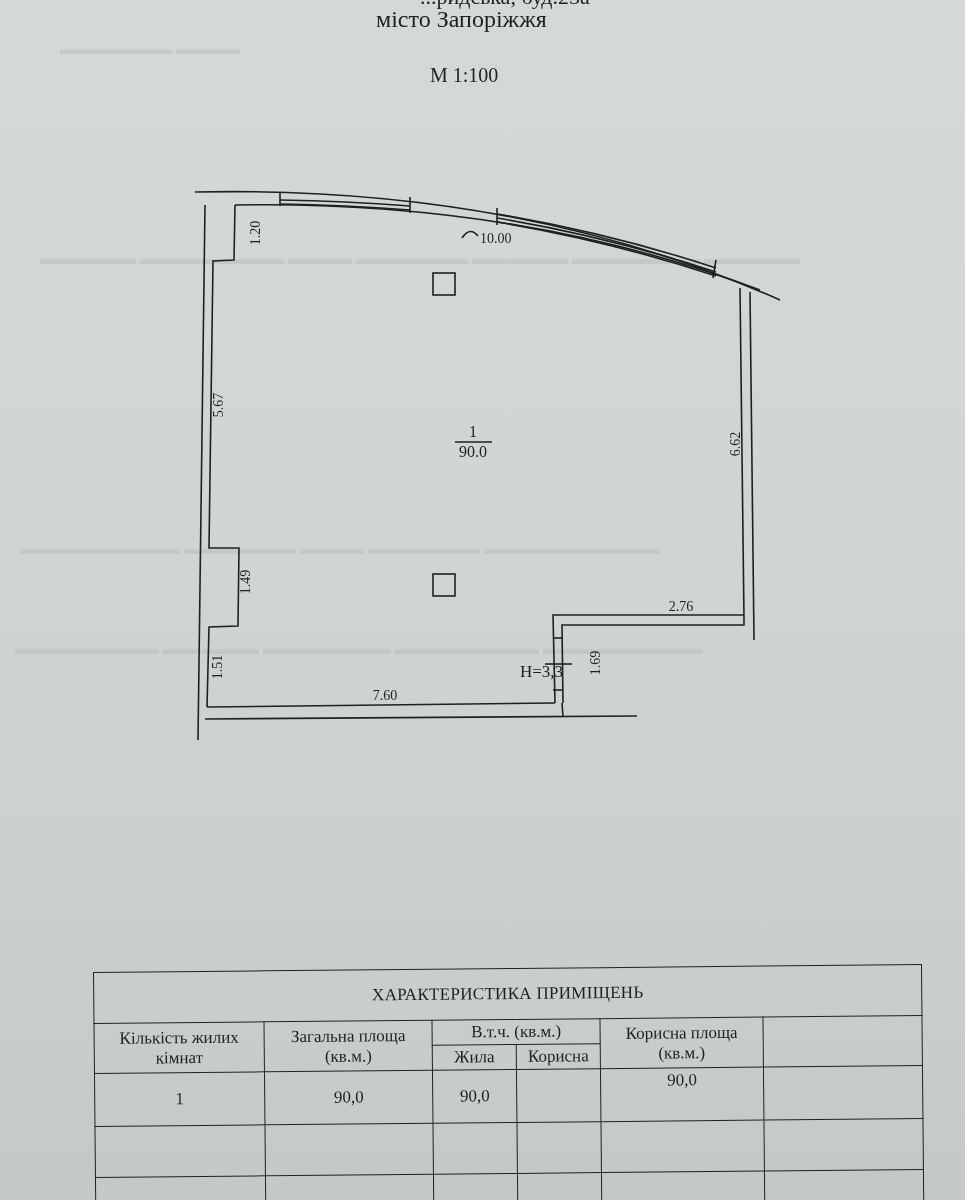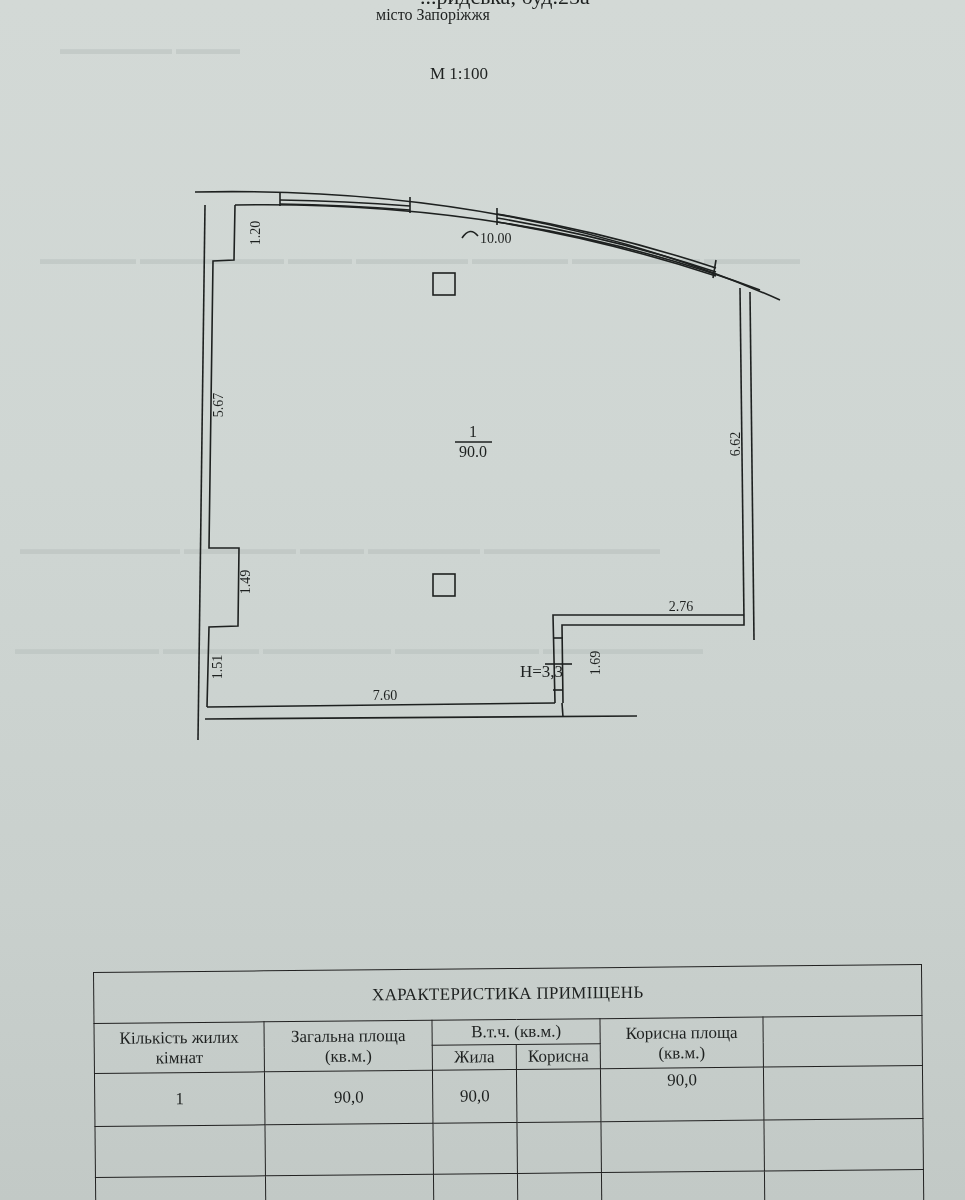--- a/index.html
+++ b/index.html
@@ -3,22 +3,22 @@
 <meta charset="utf-8">
 <style>
   html, body { margin:0; padding:0; }
   body {
     width:965px; height:1200px; overflow:hidden; position:relative;
     background: linear-gradient(180deg,#d3d9d6 0%,#cfd6d3 40%,#c9d0cd 75%,#c2c9c6 100%);
     font-family: "Liberation Serif", serif; color:#1e2120;
   }
   .bleed { position:absolute; color:#b9c1be; font-size:16px; white-space:nowrap; opacity:.55; }
   #addr-top { position:absolute; top:-16px; left:420px; font-size:22px; }
-  #city { position:absolute; top:6px; left:376px; font-size:16px; }
-  #scale { position:absolute; top:64px; left:430px; font-size:17px; }
+  #city { position:absolute; top:6px; left:376px; font-size:24px; }
+  #scale { position:absolute; top:64px; left:430px; font-size:20px; }
   svg#plan { position:absolute; left:0; top:0; }
   .dim { font-family:"Liberation Serif", serif; font-size:14px; fill:#1e2120; }
   .room { font-size:16px; }
   table.char {
     position:absolute; left:93px; top:972px; width:828px;
     border-collapse:collapse; table-layout:fixed;
     transform: rotate(-0.55deg); transform-origin: left top;
   }
   table.char td {
     border:1.5px solid #222; text-align:center; vertical-align:middle;

